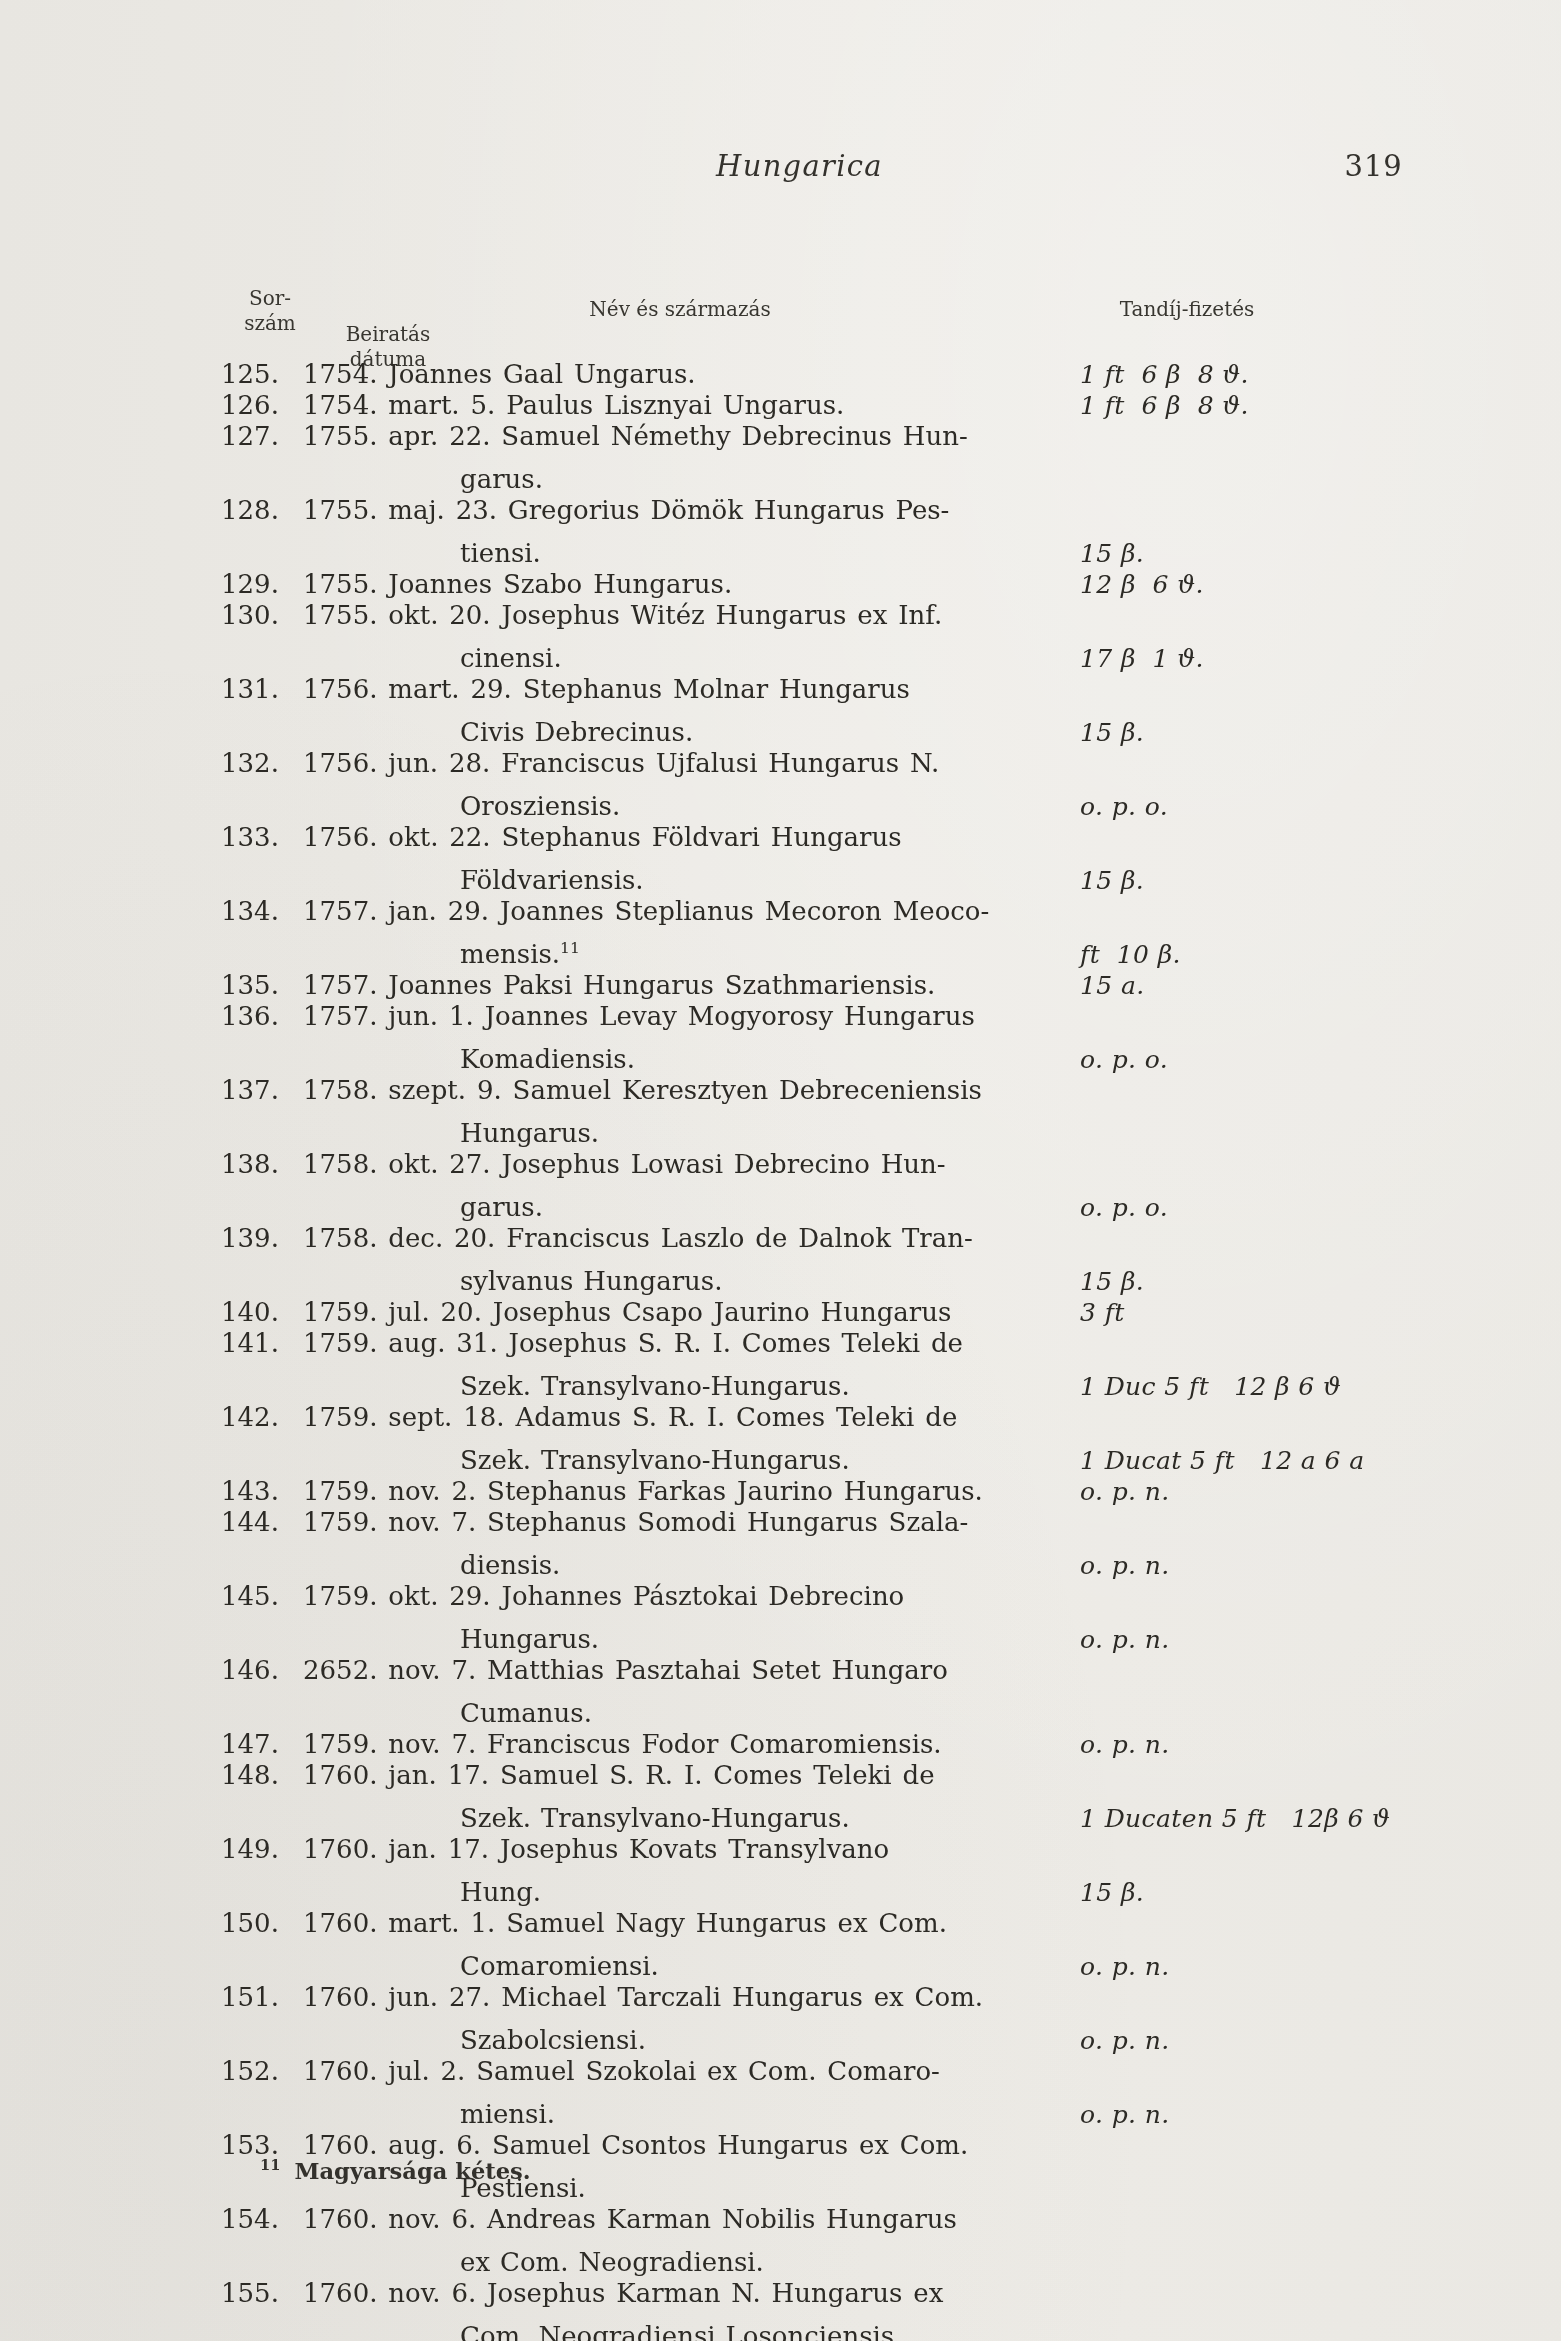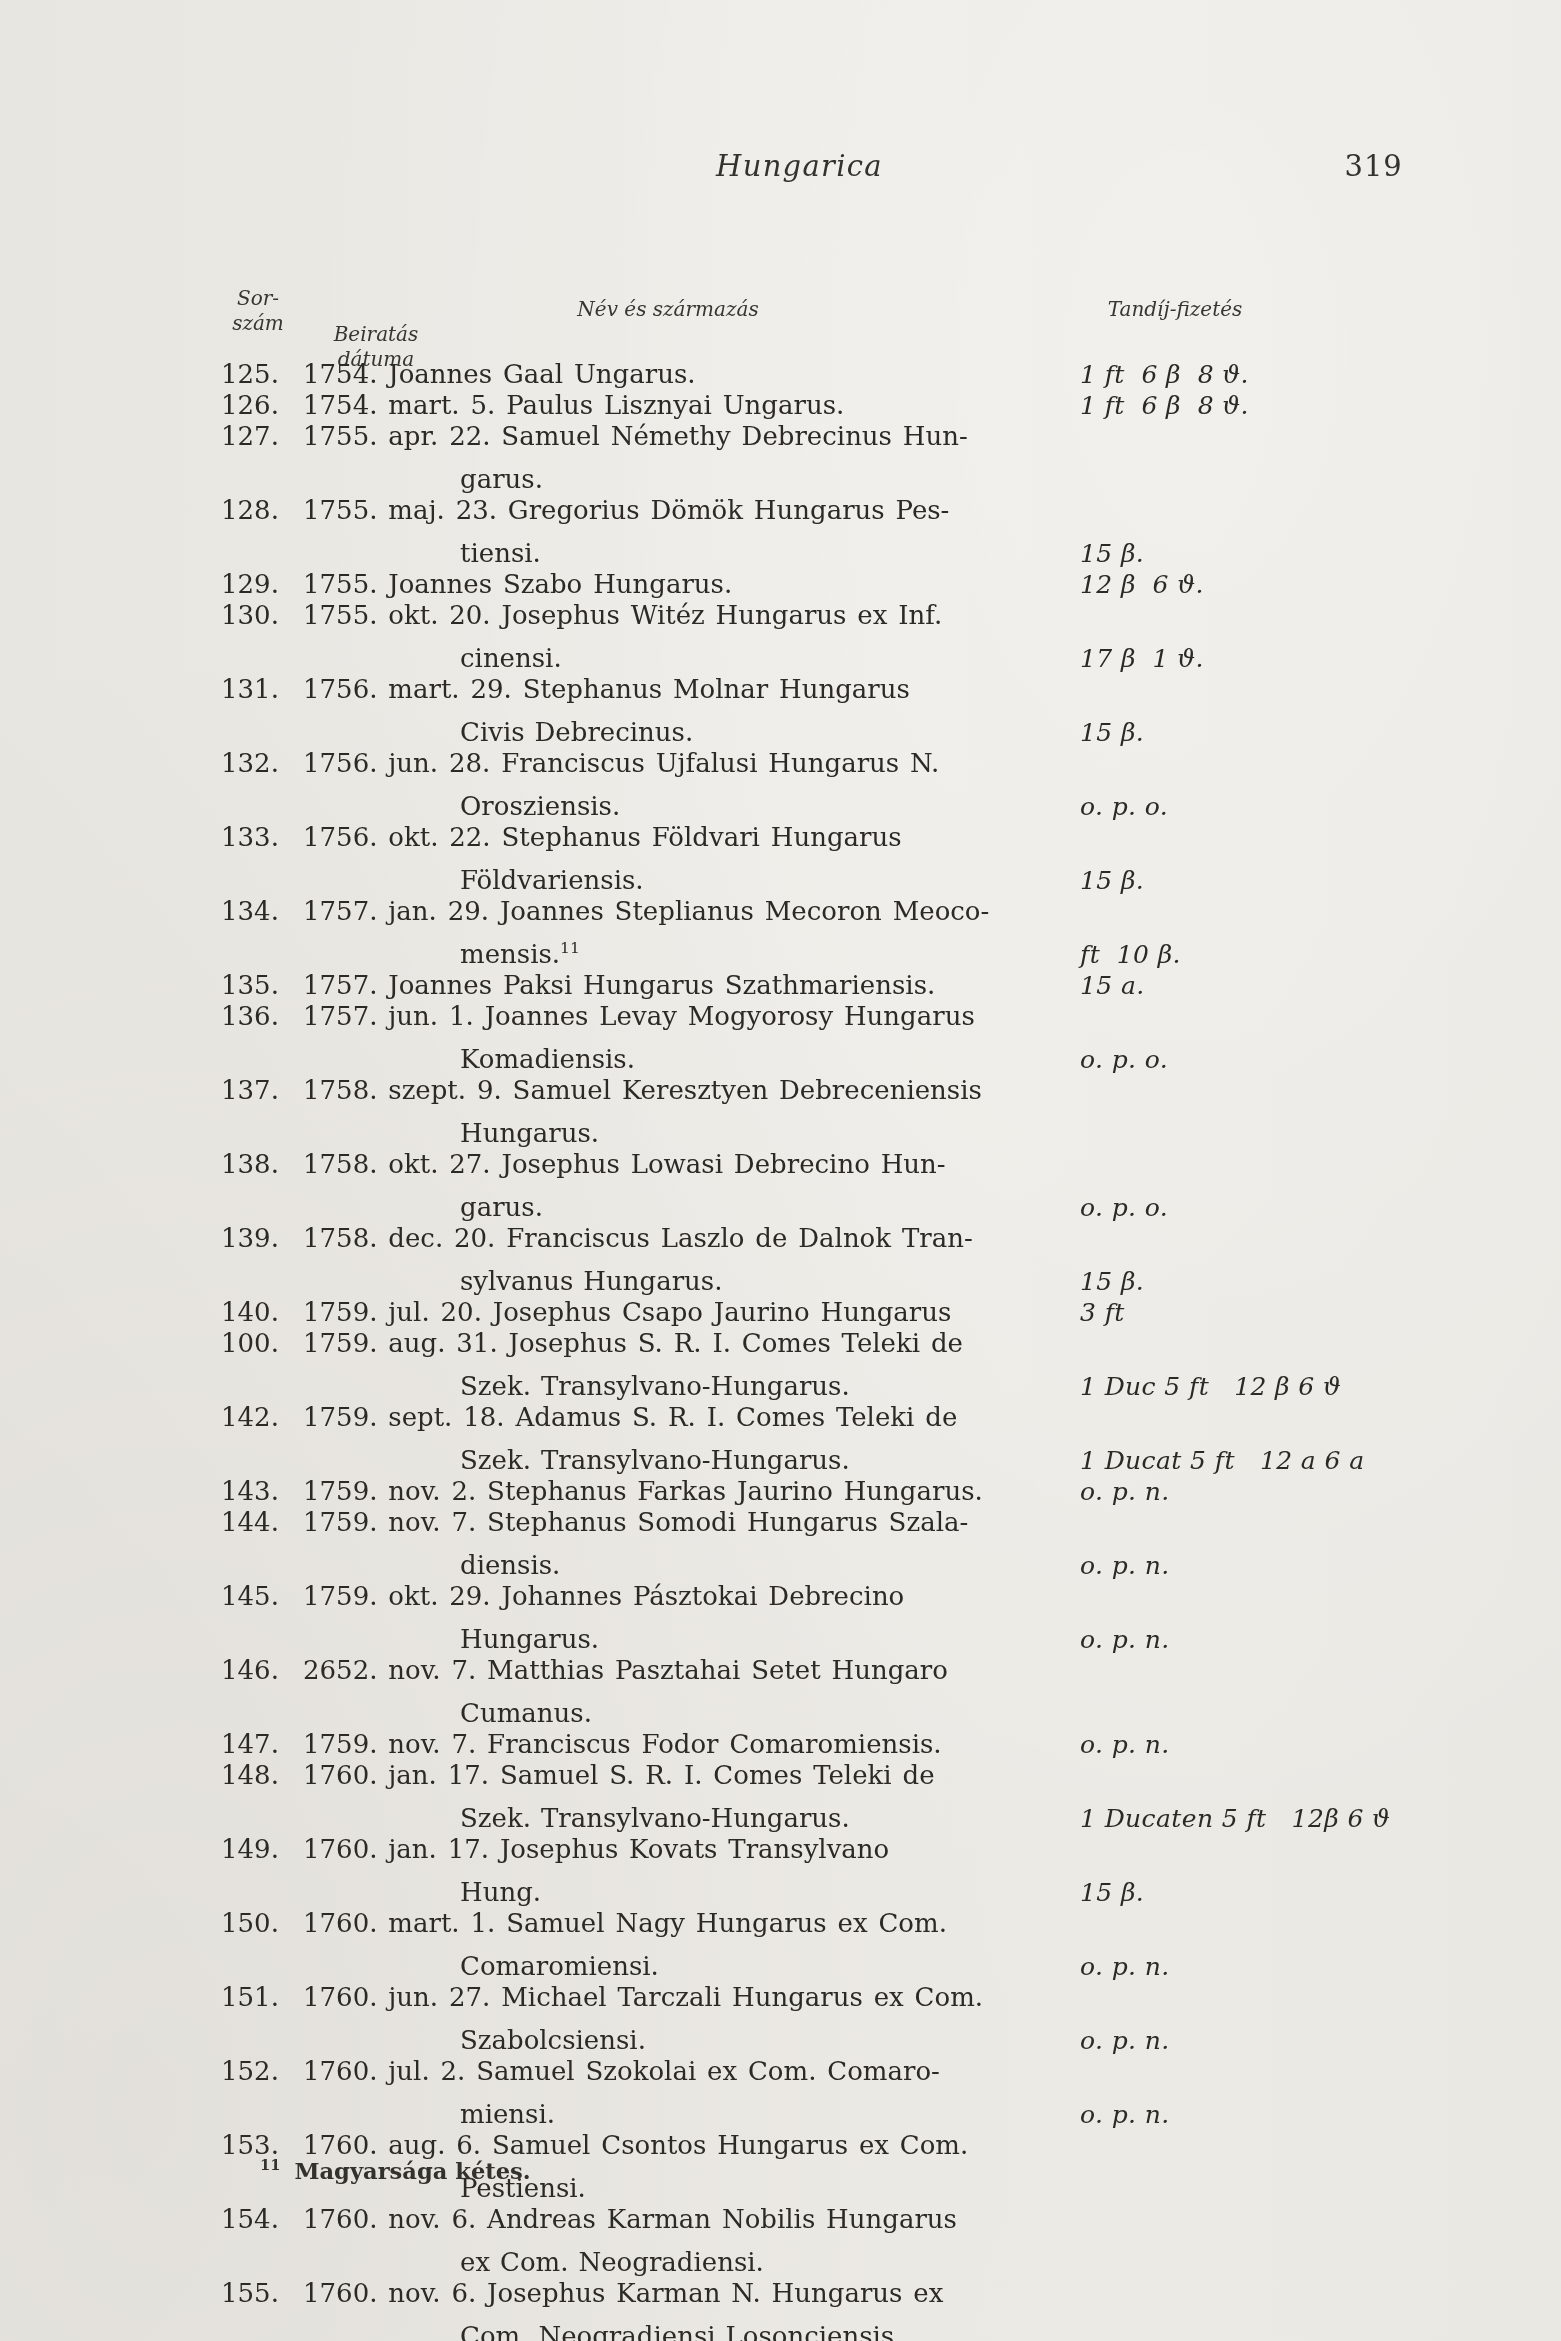--- a/index.html
+++ b/index.html
@@ -17,21 +17,21 @@
     padding-left:24px;
   }
   
   .running-head{position:absolute;top:149px;left:186px;width:1227px;height:38px;}
   .head-title{
     position:absolute;left:0;top:0;width:100%;
     text-align:center;font-style:italic;font-size:29px;letter-spacing:1.3px;color:#34322d;
   }
   .page-num{position:absolute;right:10.4px;top:0;font-size:29px;letter-spacing:0.9px;color:#34322d;}
   
-  .col-headers{position:absolute;top:286px;left:0;width:1518px;height:61px;font-style:italic;}
+  .col-headers{position:absolute;top:286px;left:12px;width:1518px;height:61px;}
   .ch{position:absolute;font-size:20px;line-height:25px;text-align:center;color:#383630;}
   .ch-sorszam{left:208px;width:100px;top:0;}
   .ch-beiratas{left:311px;width:130px;top:0;margin-top:36px;}
   .ch-nev{left:460px;width:416px;top:11.3px;}
   .ch-tandij{left:1032px;width:286px;top:11.3px;}
   
   .rows{position:absolute;top:359px;left:221px;width:1240px;}
   .row{position:relative;}
   .line{
     font-size:26px;line-height:31px;height:31px;
@@ -140,21 +140,21 @@
       <div class="row">
         <div class="line"><span class="num">139.</span><span>1758. dec. 20. Franciscus Laszlo de Dalnok Tran-</span></div>
         <div class="line cont"><span>sylvanus Hungarus.</span></div>
         <span class="payment">15 β.</span>
       </div>
       <div class="row">
         <div class="line"><span class="num">140.</span><span>1759. jul. 20. Josephus Csapo Jaurino Hungarus</span></div>
         <span class="payment">3 ft</span>
       </div>
       <div class="row">
-        <div class="line"><span class="num">100.</span><span>1759. aug. 31. Josephus S. R. I. Comes Teleki de</span></div>
+        <div class="line"><span class="num">141.</span><span>1759. aug. 31. Josephus S. R. I. Comes Teleki de</span></div>
         <div class="line cont"><span>Szek. Transylvano-Hungarus.</span></div>
         <span class="payment">1 Duc 5 ft   12 β 6 ϑ</span>
       </div>
       <div class="row">
         <div class="line"><span class="num">142.</span><span>1759. sept. 18. Adamus S. R. I. Comes Teleki de</span></div>
         <div class="line cont"><span>Szek. Transylvano-Hungarus.</span></div>
         <span class="payment">1 Ducat 5 ft   12 a 6 a</span>
       </div>
       <div class="row">
         <div class="line"><span class="num">143.</span><span>1759. nov. 2. Stephanus Farkas Jaurino Hungarus.</span></div>

